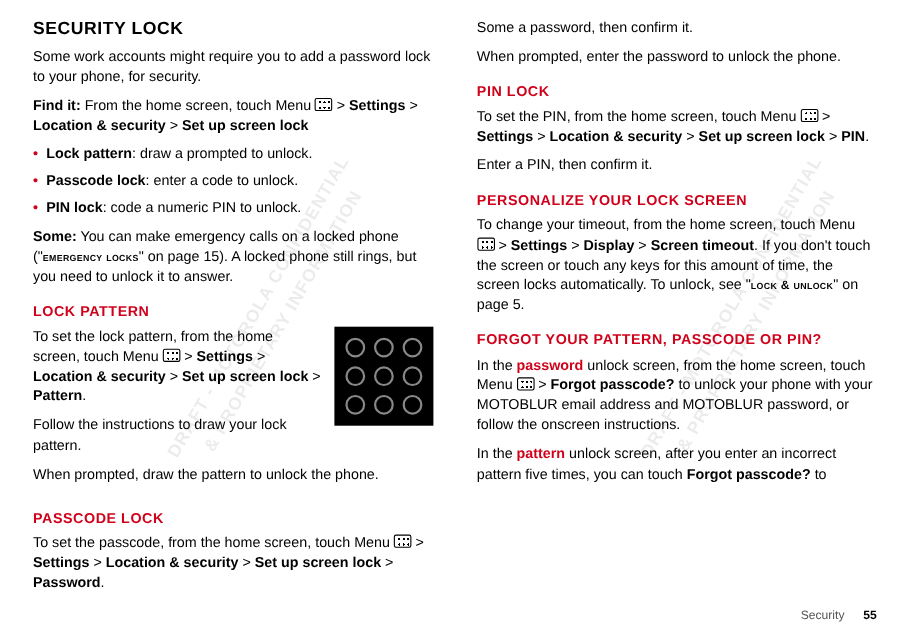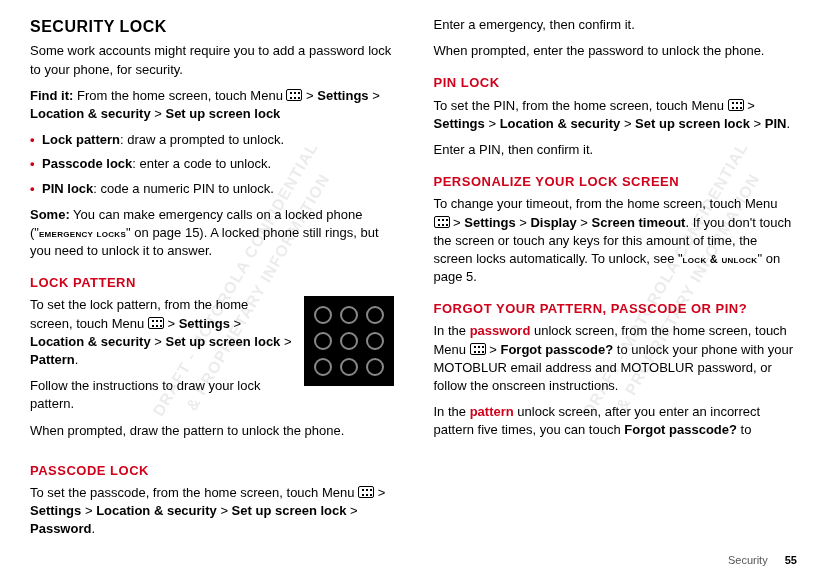--- a/index.html
+++ b/index.html
@@ -167,21 +167,21 @@
       <p>When prompted, draw the pattern to unlock the phone.</p>
     </div>
 
     <h2>Passcode lock</h2>
     <p>
       <span>To set the passcode, from the home screen, touch Menu </span><span class="menu-icon"></span><span> &gt; </span><strong>Settings</strong><span> &gt; </span><strong>Location &amp; security</strong><span> &gt; </span><strong>Set up screen lock</strong><span> &gt; </span><strong>Password</strong><span>.</span>
     </p>
   </div>
 
   <div class="col">
-    <p>Enter a emergency, then confirm it.</p>
+    <p>Some a password, then confirm it.</p>
     <p>When prompted, enter the password to unlock the phone.</p>
 
     <h2>PIN lock</h2>
     <p>
       <span>To set the PIN, from the home screen, touch Menu </span><span class="menu-icon"></span><span> &gt; </span><strong>Settings</strong><span> &gt; </span><strong>Location &amp; security</strong><span> &gt; </span><strong>Set up screen lock</strong><span> &gt; </span><strong>PIN</strong><span>.</span>
     </p>
     <p>Enter a PIN, then confirm it.</p>
 
     <h2>Personalize your lock screen</h2>
     <p>

